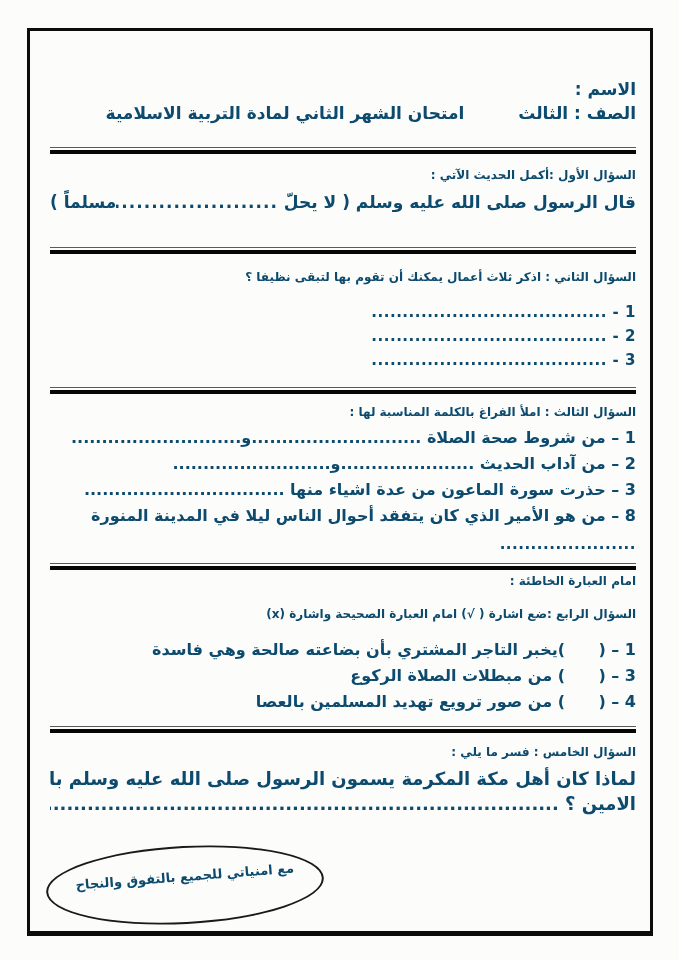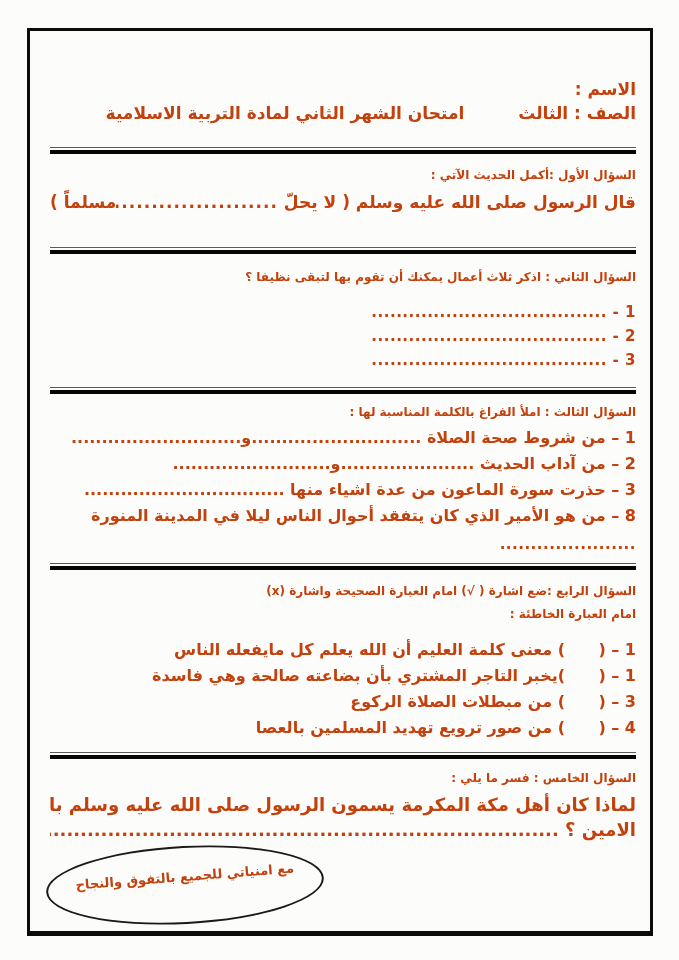--- a/index.html
+++ b/index.html
@@ -1,19 +1,19 @@
 <!DOCTYPE html>
 <html lang="ar"><head>
 <meta charset="utf-8">
 <style>
   html,body{margin:0;padding:0;background:#fcfcfb;}
   .sheet{
     position:relative;width:656px;height:960px;background:#fcfcfb;
     font-family:"DejaVu Sans","Liberation Sans",sans-serif;
-    font-weight:700;color:#c2410c;overflow:hidden;
+    font-weight:700;color:#0c4a6e;overflow:hidden;
   }
   .frame{
     position:absolute;left:27px;top:28px;width:626px;height:908px;
     box-sizing:border-box;border:3px solid #0c0c0c;border-bottom-width:5px;
     direction:rtl;text-align:right;padding:47px 14px 0 20px;
   }
   .t{white-space:pre;overflow:hidden;}
   .name-line{font-size:17px;line-height:23px;}
   .class-row{display:flex;gap:54px;font-size:17px;line-height:24px;align-items:baseline;}
   .sep{height:2px;border-top:1px solid #5a5a5a;border-bottom:4px solid #060606;}
@@ -85,24 +85,23 @@
     <div class="q3-items">
       <div class="q3-item t">1 – من شروط صحة الصلاة ............................و............................</div>
       <div class="q3-item t">2 – من آداب الحديث ......................و..........................</div>
       <div class="q3-item t">3 – حذرت سورة الماعون من عدة اشياء منها .................................</div>
       <div class="q3-item t">8 – من هو الأمير الذي كان يتفقد أحوال الناس ليلا في المدينة المنورة</div>
     </div>
     <div class="q3-cont t">......................</div>
 
     <div class="sep sep4"></div>
 
+    <div class="q-heading t">امام العبارة الخاطئة :</div>
     <div class="q-heading q4-heading1 t">السؤال الرابع :ضع اشارة ( √) امام العبارة الصحيحة واشارة (x)</div>
-    <div class="q-heading t">امام العبارة الخاطئة :</div>
     <div class="q4-items">
-      <div class="q4-item t">1 – (      ) معنى كلمة العليم أن الله يعلم كل مايفعله الناس</div>
       <div class="q4-item t">1 – (      )يخبر التاجر المشتري بأن بضاعته صالحة وهي فاسدة</div>
       <div class="q4-item t">3 – (      ) من مبطلات الصلاة الركوع</div>
       <div class="q4-item t">4 – (      ) من صور ترويع تهديد المسلمين بالعصا</div>
     </div>
 
     <div class="sep sep5"></div>
 
     <div class="q-heading q5-heading t">السؤال الخامس : فسر ما يلي :</div>
     <div class="q5-line first t">لماذا كان أهل مكة المكرمة يسمون الرسول صلى الله عليه وسلم بالصادق</div>
     <div class="q5-line t">الامين ؟ ................................................................................</div>

